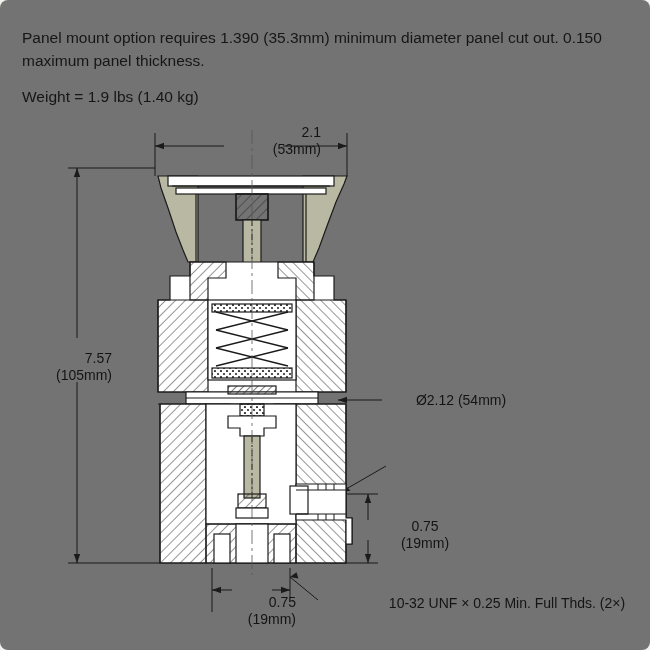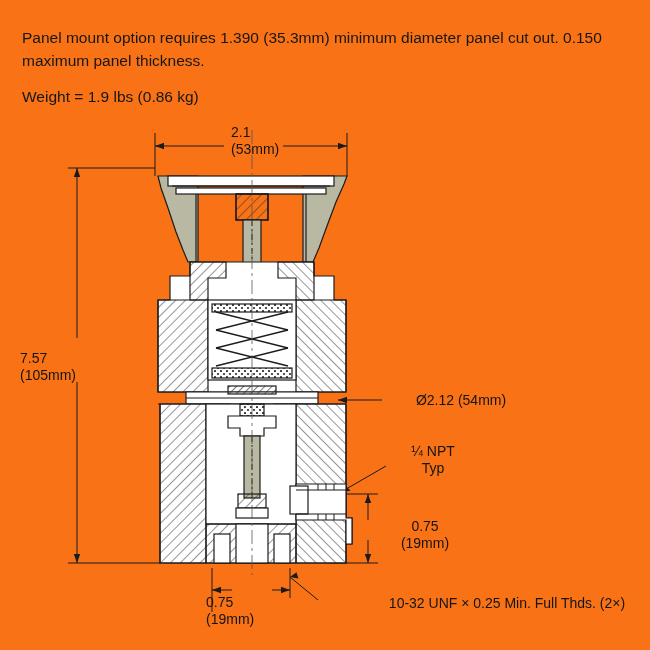--- a/index.html
+++ b/index.html
@@ -4,60 +4,61 @@
 <style>
   html, body {
     margin: 0;
     padding: 0;
     background: #f2f1ec;
   }
   #page {
     position: relative;
     width: 650px;
     height: 650px;
-    background: #f97316;
+    background: #737373;
     font-family: "Liberation Sans", sans-serif;
     color: #1b1b1b;
     overflow: hidden;
+    border-radius: 8px;
   }
   .note {
     position: absolute;
     font-size: 15.5px;
     line-height: 23px;
     color: #161616;
     white-space: pre-wrap;
   }
   #note-panel { left: 22px; top: 26px; width: 600px; }
   #note-weight { left: 22px; top: 85px; width: 400px; }
 
   .dimtext {
     position: absolute;
     font-size: 14px;
     line-height: 17px;
     color: #141414;
-    text-align: left;
+    text-align: right;
     white-space: pre;
   }
   .dimtext.left { text-align: center; }
 
   svg.drawing {
     position: absolute;
     left: 0;
     top: 0;
     width: 650px;
     height: 650px;
   }
 </style>
 </head>
 <body>
 
 <div id="page">
 
   <div class="note" id="note-panel">Panel mount option requires 1.390 (35.3mm) minimum diameter panel cut out. 0.150 maximum panel thickness.</div>
-  <div class="note" id="note-weight">Weight = 1.9 lbs (0.86 kg)</div>
+  <div class="note" id="note-weight">Weight = 1.9 lbs (1.40 kg)</div>
 
   <svg class="drawing" viewBox="0 0 650 650">
     <defs>
       <pattern id="hatchR" width="7" height="7" patternUnits="userSpaceOnUse" patternTransform="rotate(45)">
         <line x1="0" y1="0" x2="0" y2="7" stroke="#2e2e2e" stroke-width="1"></line>
       </pattern>
       <pattern id="hatchL" width="7" height="7" patternUnits="userSpaceOnUse" patternTransform="rotate(-45)">
         <line x1="0" y1="0" x2="0" y2="7" stroke="#2e2e2e" stroke-width="1"></line>
       </pattern>
       <pattern id="hatchFine" width="5" height="5" patternUnits="userSpaceOnUse" patternTransform="rotate(45)">
@@ -193,22 +194,20 @@
   </svg>
 
   <div class="dimtext" id="dim-width-top" style="left:231px; top:124px; width:90px;">2.1
 (53mm)</div>
 
   <div class="dimtext" id="dim-height" style="left:20px; top:350px; width:92px;">7.57
 (105mm)</div>
 
   <div class="dimtext left" id="dim-diameter" style="left:386px; top:392px; width:150px;">Ø2.12 (54mm)</div>
 
-  <div class="dimtext left" id="dim-npt" style="left:388px; top:443px; width:90px;">¼ NPT
-Typ</div>
 
   <div class="dimtext left" id="dim-port-offset" style="left:380px; top:518px; width:90px;">0.75
 (19mm)</div>
 
   <div class="dimtext" id="dim-mount-spacing" style="left:206px; top:594px; width:90px;">0.75
 (19mm)</div>
 
   <div class="dimtext left" id="dim-mount-thread" style="left:318px; top:595px; width:310px;margin-left:34px;">10-32 UNF × 0.25 Min. Full Thds. (2×)</div>
 
 </div>

